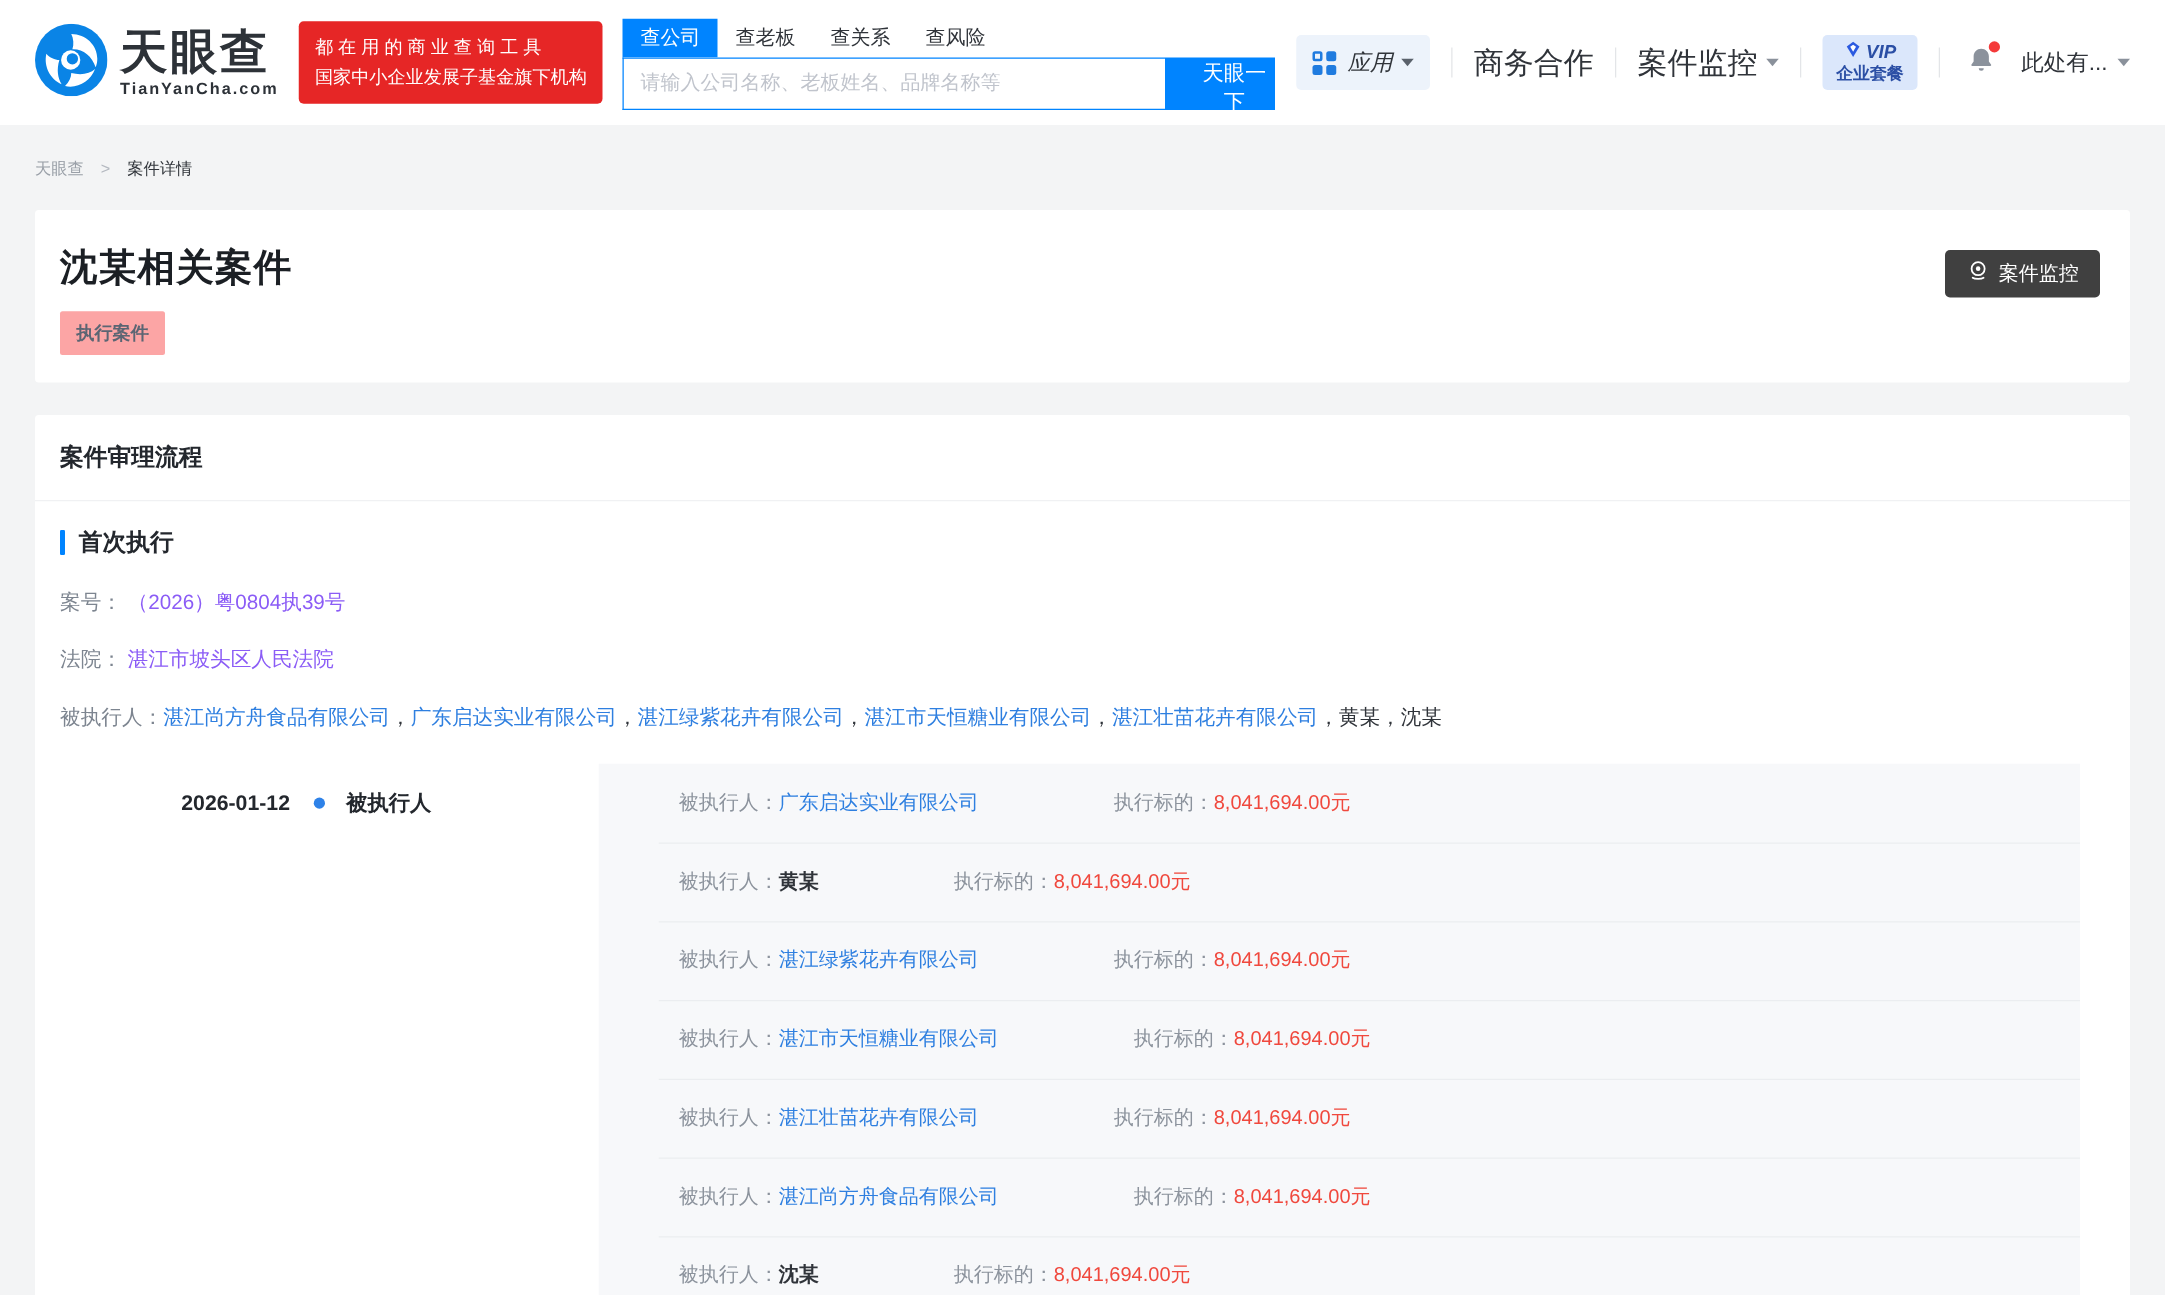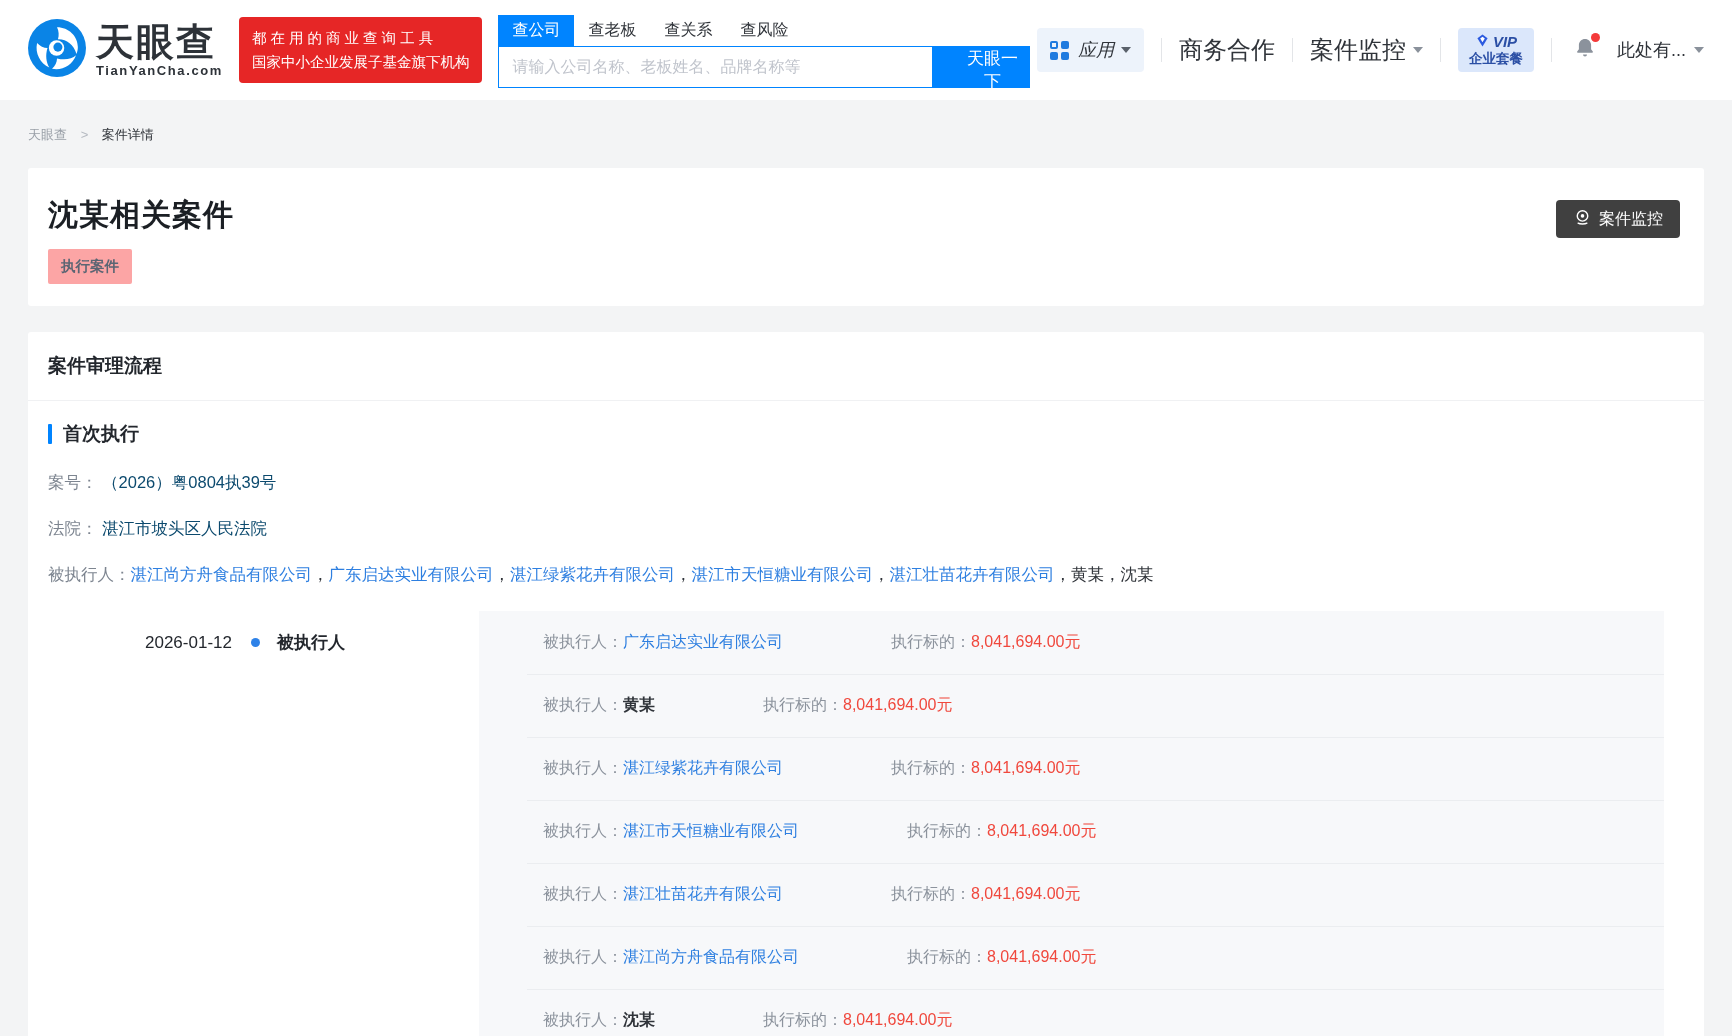--- a/index.html
+++ b/index.html
@@ -28,21 +28,21 @@
   .tab { font-size:16px; color:#30343a; padding:5px 14px; cursor:pointer; }
   .tab.active { background:#0084ff; color:#ffffff; }
   .search-row { display:flex; }
   .search-input {
     width:434px; height:42px; border:1px solid #0084ff; border-right:none;
     padding:0 13px; font-size:16px; outline:none; color:#30343a;
     font-family:Liberation Sans, sans-serif;
   }
   .search-input::placeholder { color:#c0c4cc; }
   .search-btn {
-    width:98px; height:42px; background:#0084ff; color:#fff; border:none;
+    width:88px; height:42px; background:#0084ff; color:#fff; border:none;
     font-size:17px; cursor:pointer; font-family:inherit;padding-left:28px;
   }
   .nav { margin-left:auto; display:flex; align-items:center; }
   .apps-btn {
     background:#edf3fb; border-radius:4px; padding:10px 13px;
     display:flex; align-items:center; cursor:pointer;
   }
   .grid-icon { width:19px; height:19px; display:grid; grid-template-columns:8px 8px; grid-template-rows:8px 8px; gap:3px; }
   .grid-icon i { border-radius:2px; background:#1f7bdf; }
   .grid-icon i.hollow { background:transparent; border:2px solid #1f7bdf; }
@@ -79,29 +79,29 @@
     display:flex; align-items:center; gap:7px; cursor:pointer; font-family:inherit;
   }
 
   .case-card { margin-top:26px; padding-bottom:22px; min-height:740px; }
   .section-header { padding:21px 20px; font-size:19px; font-weight:bold; color:#23272d; border-bottom:1px solid #f0f1f3; }
   .stage { padding:20px 20px 0; }
   .stage-title { display:flex; align-items:center; font-size:19px; font-weight:bold; color:#23272d; }
   .stage-bar { width:4px; height:20px; background:#0084ff; margin-right:11px; border-radius:1px; }
   .field-line { margin-top:24px; font-size:16.5px; line-height:22px; }
   .field-label { color:#7d8590; }
-  .field-value { color:#0c4a6e; }
+  .field-value { color:#8b5cf6; }
   .party-link { color:#2e7fe0; cursor:pointer; }
   .party-plain { color:#30343a; }
   .party-comma { color:#30343a; }
 
   
   .timeline { display:flex; margin-top:26px; padding:0 20px 0 20px; }
   .tl-left { width:411px; flex:none; padding-left:77px; padding-top:20px; display:flex; align-items:center; align-self:flex-start; }
-  .tl-date { font-size:17px; font-weight:normal; color:#23272d; }
+  .tl-date { font-size:17px; font-weight:bold; color:#23272d; }
   .tl-dot { width:9px; height:9px; border-radius:50%; background:#2e82e8; margin:0 17px 0 19px; }
   .tl-event { font-size:17px; font-weight:bold; color:#23272d; }
   .tl-right { flex:1; background:#f7f8fa; }
   .tl-row { height:63px; display:flex; align-items:center; padding-left:64px; position:relative; font-size:16px; }
   .tl-row + .tl-row::before { content:""; position:absolute; top:0; left:48px; right:0; height:1px; background:#ebedf0; }
   .row-label { color:#8c939d; }
   .row-name.link { color:#2e7fe0; cursor:pointer; }
   .row-name.plain { color:#30343a; font-weight:600; }
   .row-amount-label { color:#8c939d; margin-left:108px; }
   .row-amount { color:#f0483d; }

